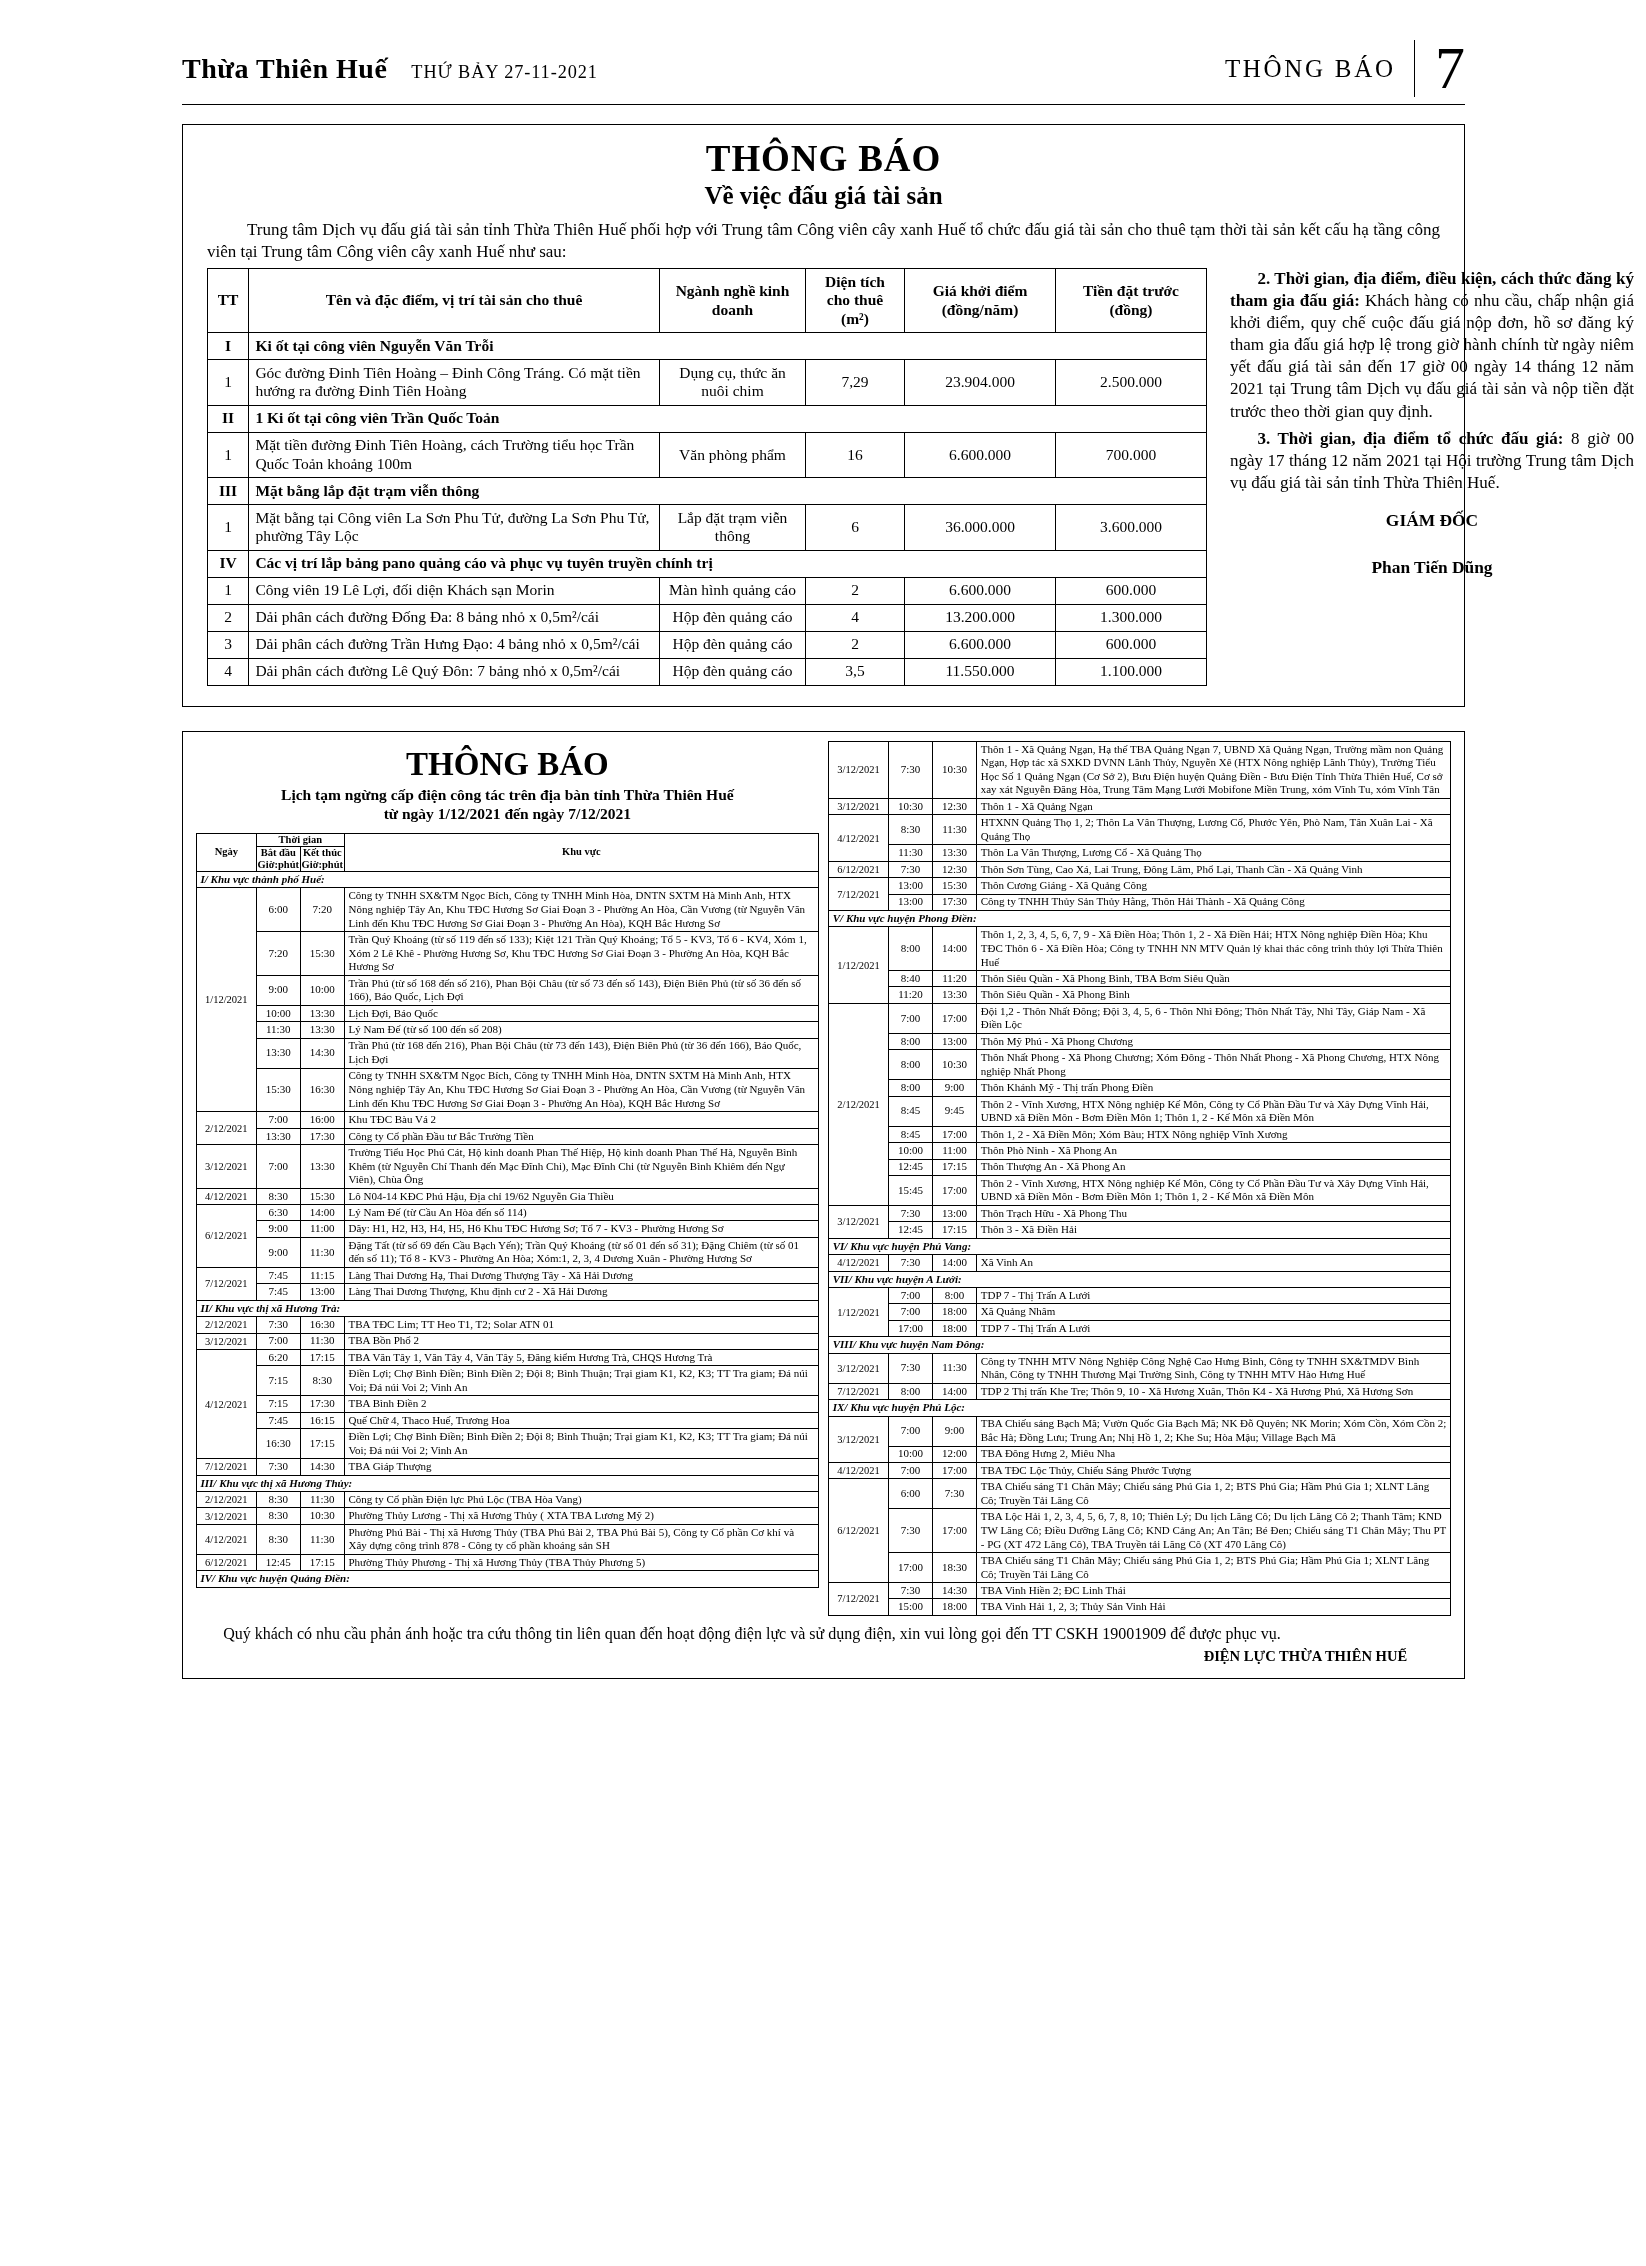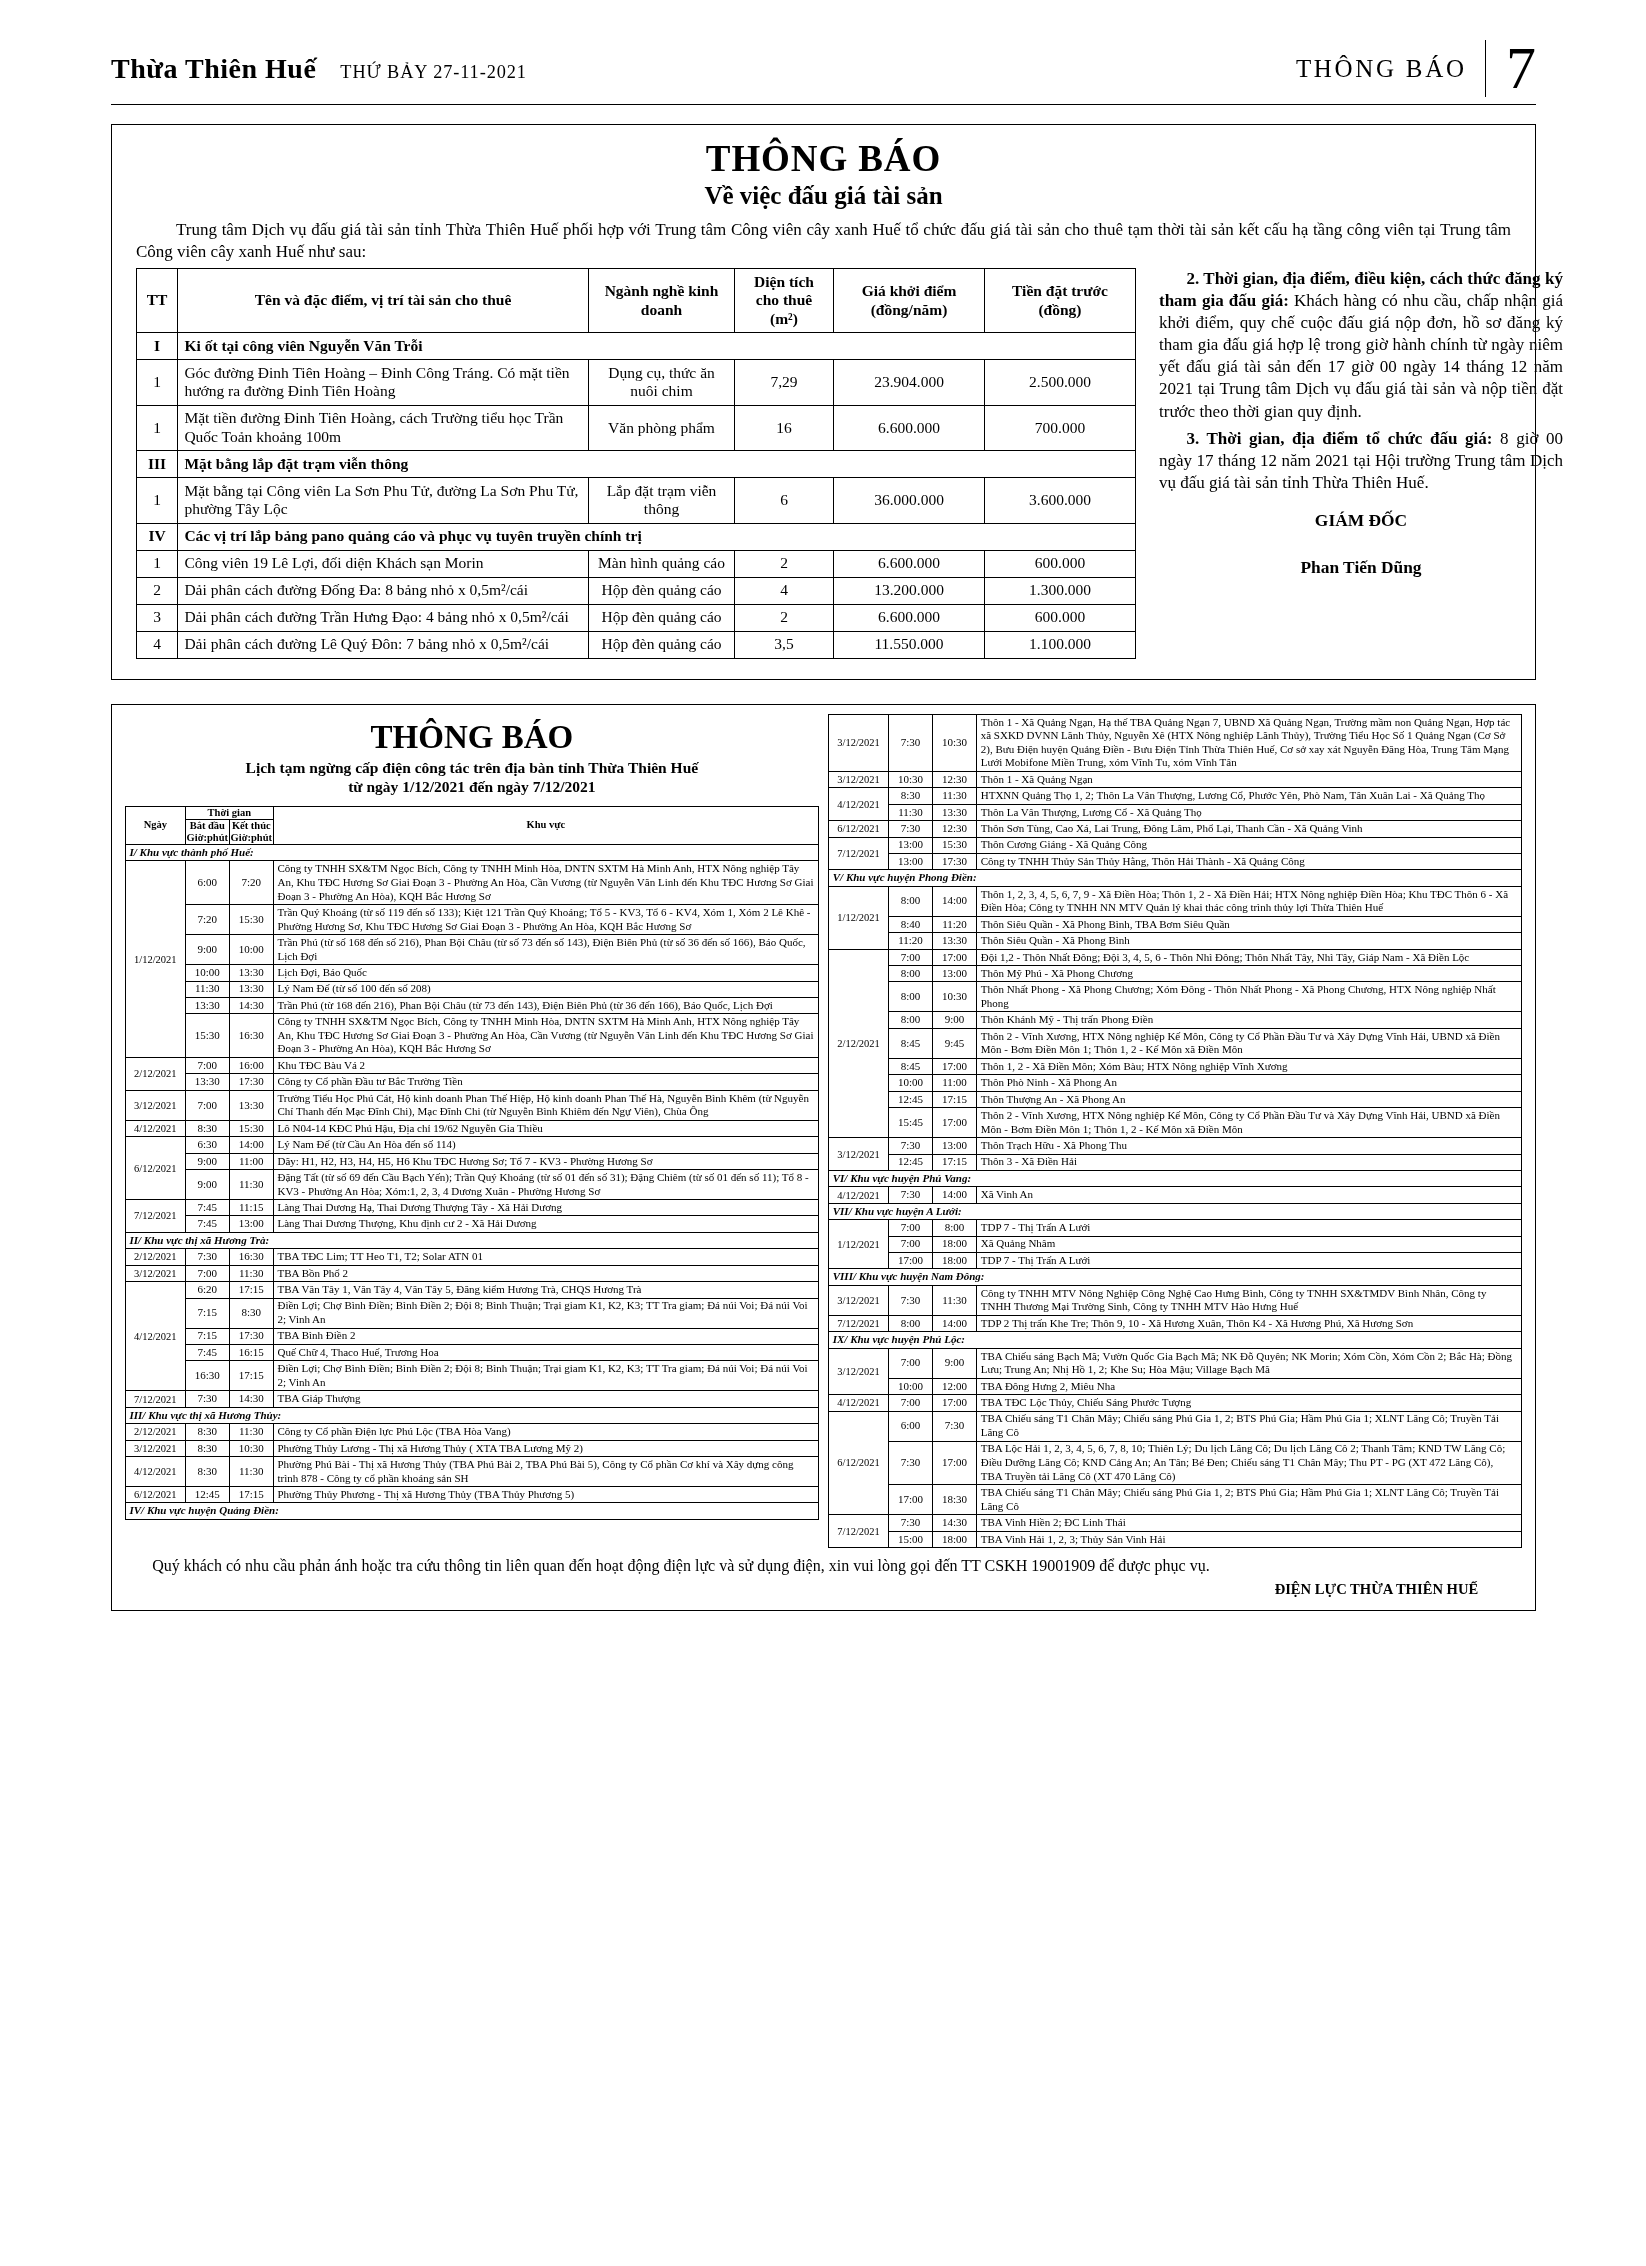--- a/index.html
+++ b/index.html
@@ -1,21 +1,21 @@
 <!DOCTYPE html>
 <html style="font-size:14.6px"><head>
 <meta charset="utf-8">
 <style>
   * { box-sizing: border-box; }
   html,body { margin:0; padding:0; }
   body {
     width:1647px; min-height:2267px; background:#fff; color:#000;
     font-family:"Liberation Serif","DejaVu Serif",serif;
   }
-  .page { width:1425px; margin:0 auto; padding-top:40px; }
+  .page { width:1283px; margin:0 auto; padding-top:40px; }
 
   
   .np-header { display:flex; justify-content:space-between; align-items:center;
     border-bottom:1.8px solid #000; padding-bottom:7.3px; }
   .np-left { display:flex; align-items:baseline; gap:24px; }
   .masthead { font-size:28px; font-weight:bold; letter-spacing:0.5px; }
   .issue-date { font-size:18.3px; letter-spacing:0.9px; }
   .np-right { display:flex; align-items:center; gap:18.3px; }
   .section-label { font-size:25px; letter-spacing:2.7px; }
   .page-num { font-size:60px; line-height:.95; padding-left:20px; border-left:1.8px solid #000; }
@@ -106,20 +106,24 @@
                 <td class="a-tt a-sec">I</td>
                 <td class="a-seclabel" colspan="5">Ki ốt tại công viên Nguyễn Văn Trỗi</td>
               </tr>
               <tr>
                 <td class="a-tt">1</td>
                 <td class="a-name">Góc đường Đinh Tiên Hoàng – Đinh Công Tráng. Có mặt tiền hướng ra đường Đinh Tiên Hoàng</td>
                 <td class="a-biz">Dụng cụ, thức ăn nuôi chim</td>
                 <td class="a-num">7,29</td>
                 <td class="a-num">23.904.000</td>
                 <td class="a-num">2.500.000</td>
+              </tr>
+              <tr>
+                <td class="a-tt a-sec">II</td>
+                <td class="a-seclabel" colspan="5">1 Ki ốt tại công viên Trần Quốc Toản</td>
               </tr>
               <tr>
                 <td class="a-tt">1</td>
                 <td class="a-name">Mặt tiền đường Đinh Tiên Hoàng, cách Trường tiểu học Trần Quốc Toản khoảng 100m</td>
                 <td class="a-biz">Văn phòng phẩm</td>
                 <td class="a-num">16</td>
                 <td class="a-num">6.600.000</td>
                 <td class="a-num">700.000</td>
               </tr>
               <tr>

